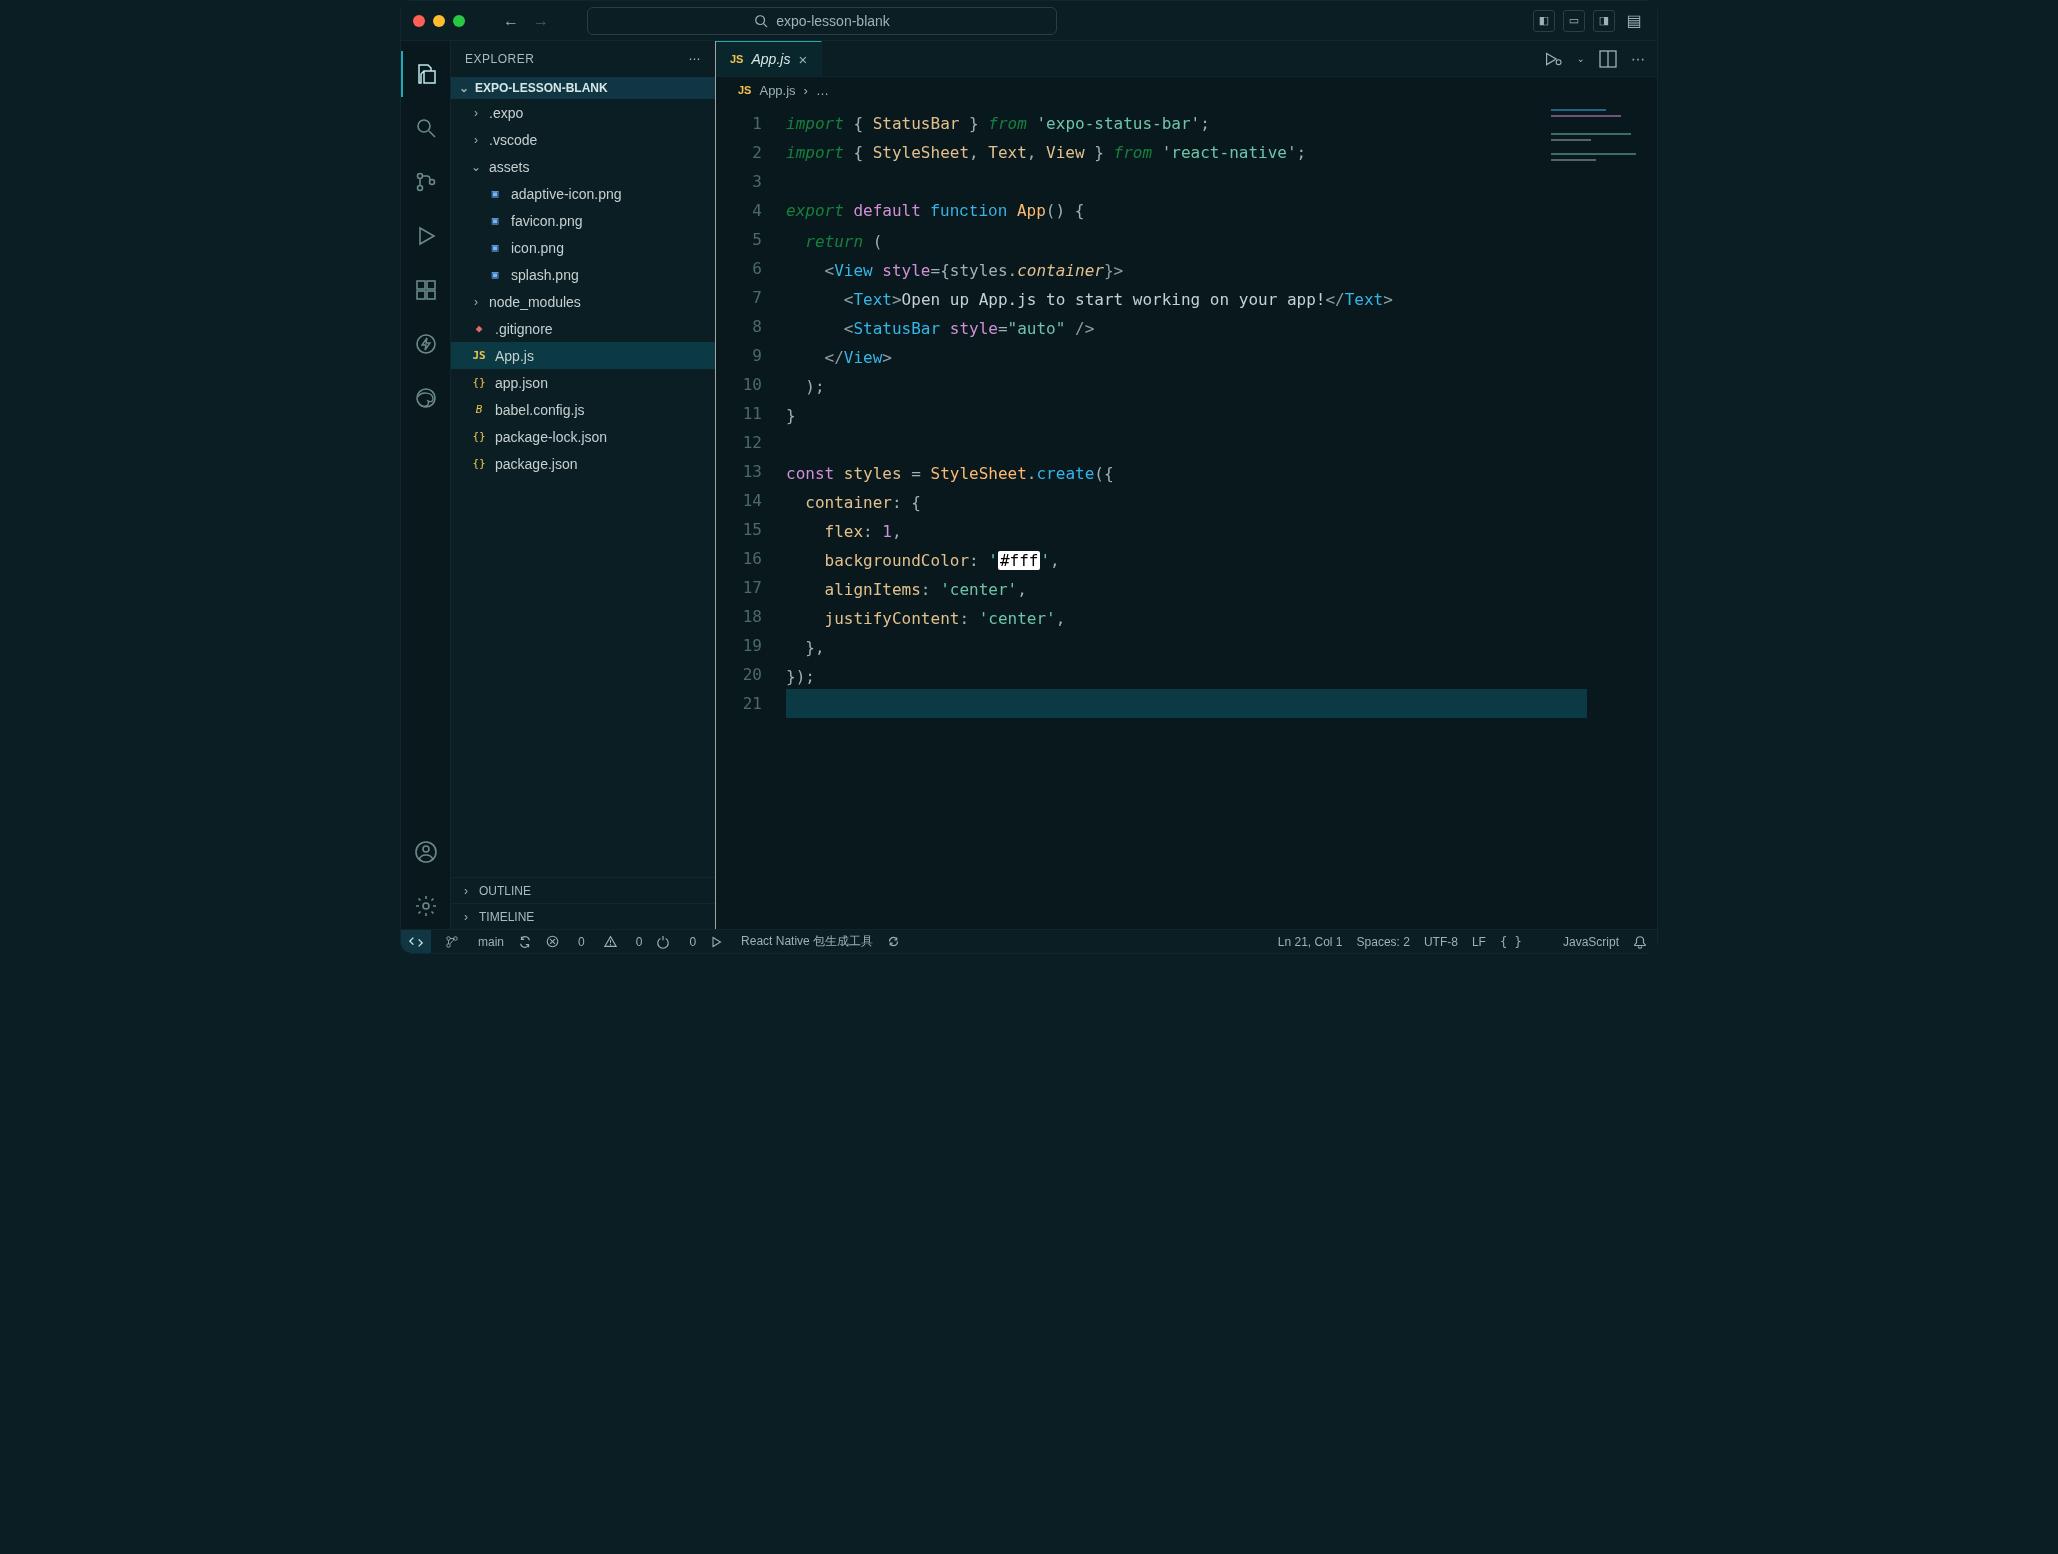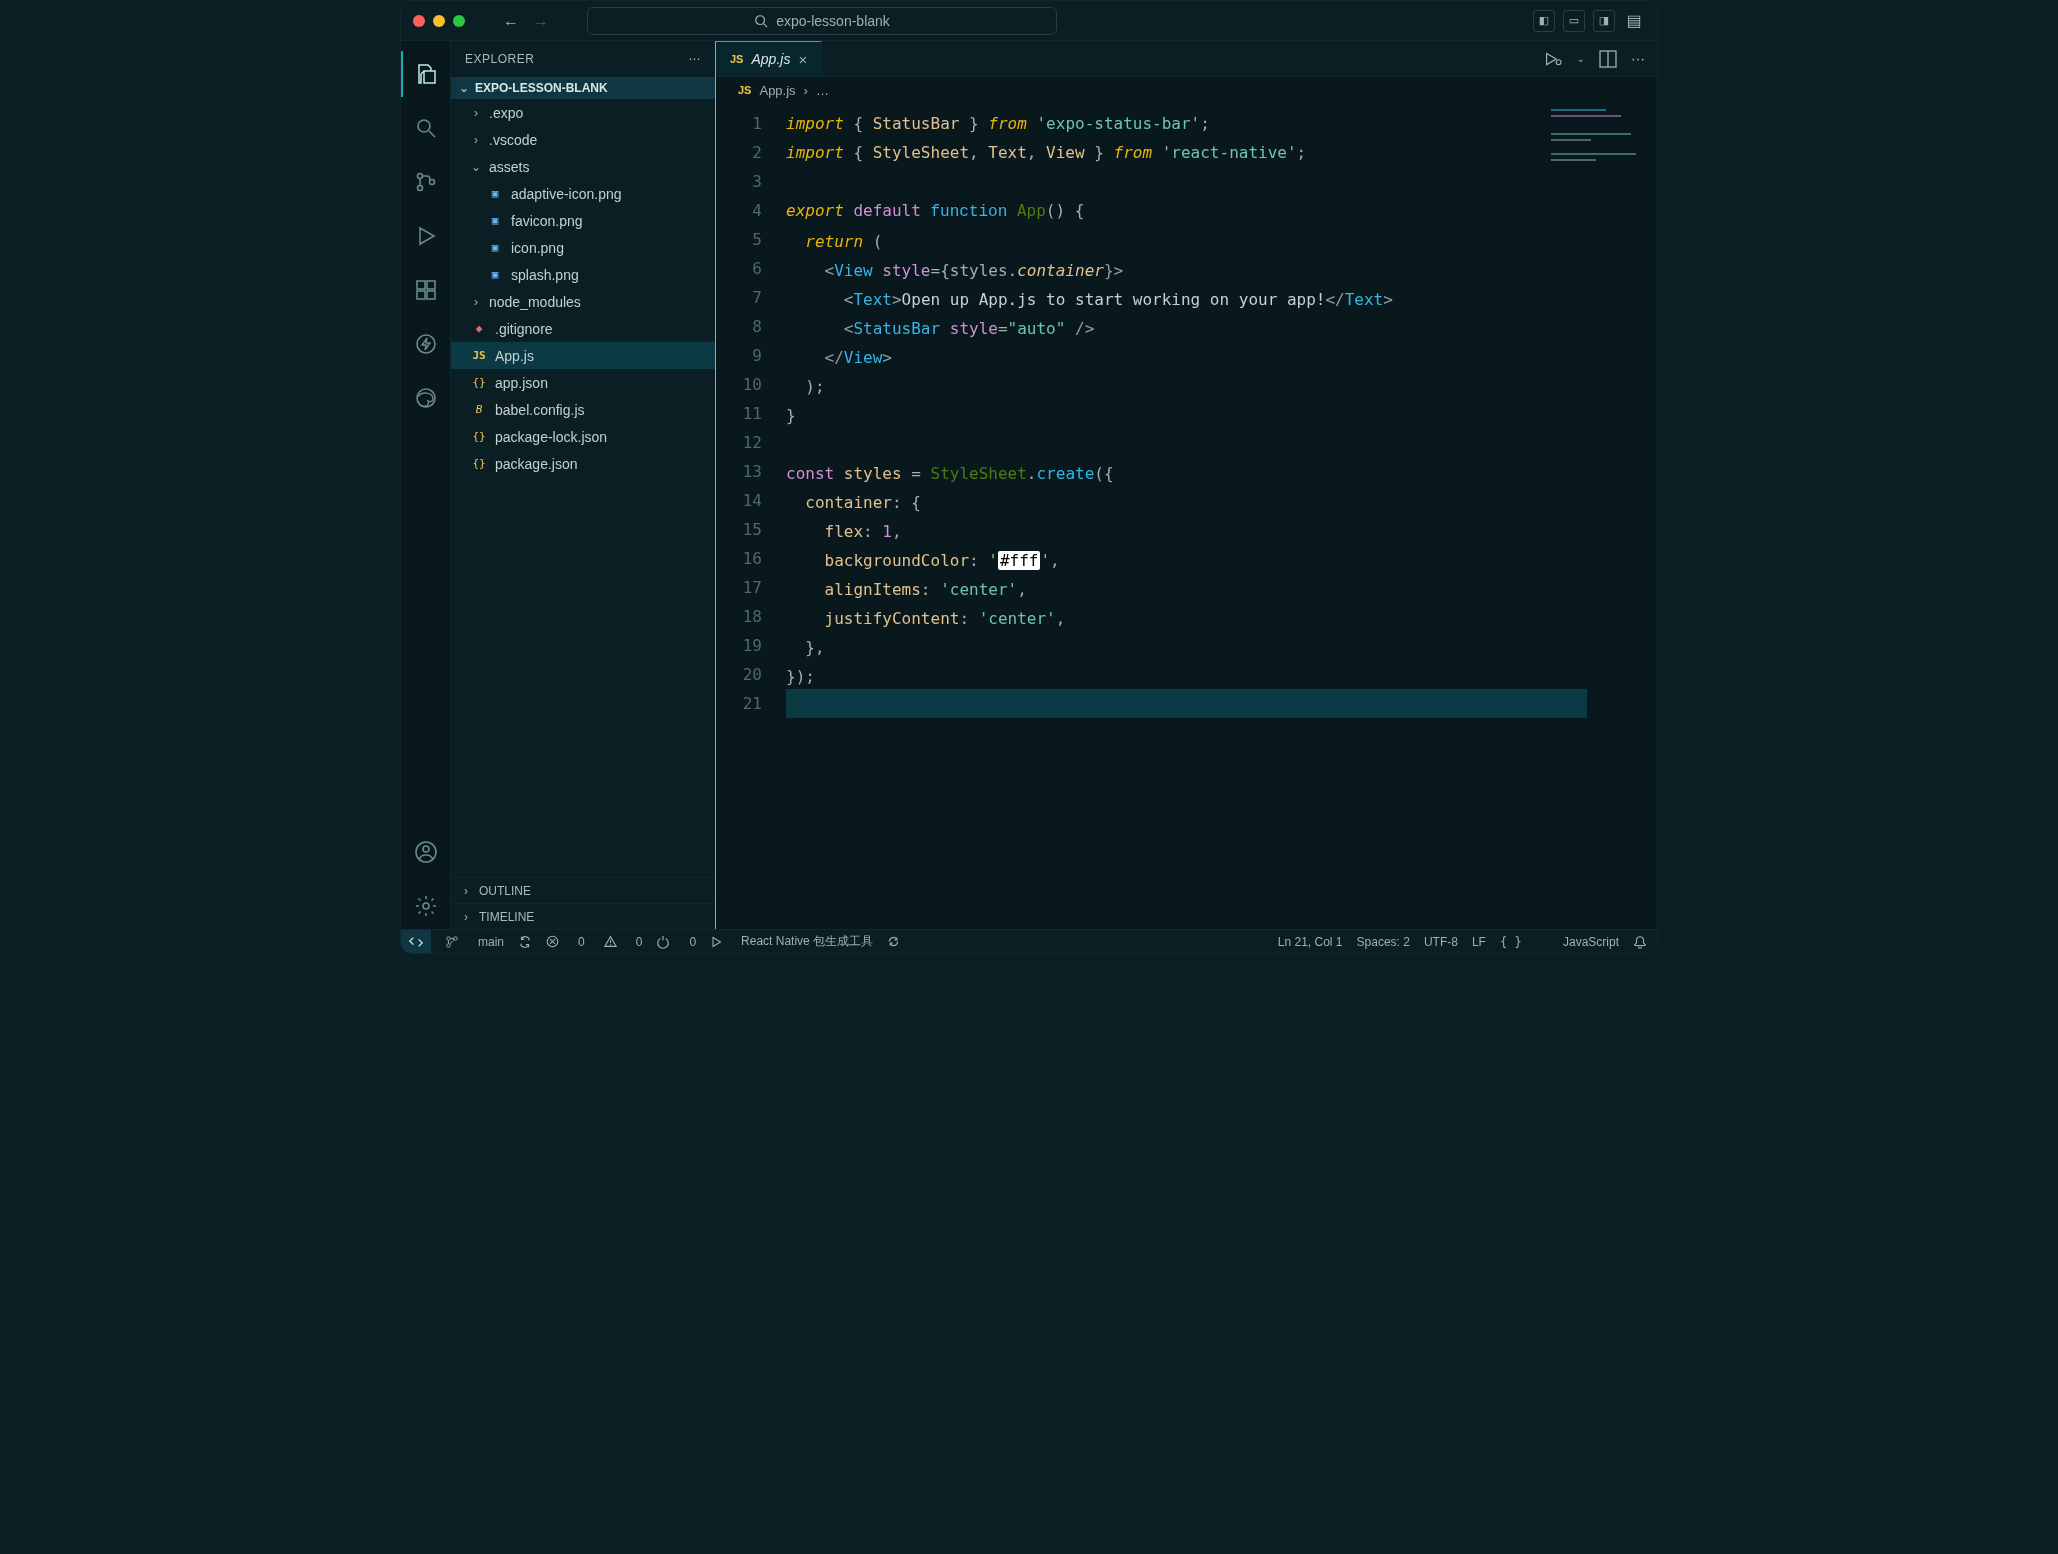--- a/index.html
+++ b/index.html
@@ -111,24 +111,24 @@
   .breadcrumb .bc-ico{color:#f0c44c;font-weight:700;font-size:11px;}
   .editor-body { flex:1; display:flex; min-height:0; position:relative; background:#09181d; }
   .gutter { width:70px; padding-top:6px; }
   .gutter .ln { height:29px; line-height:29px; text-align:right; padding-right:24px; color:#4c6a6a; font-family: Menlo, Consolas, monospace; font-size:16px; }
   .code { flex:1; padding-top:6px; font-family: Menlo, Consolas, monospace; font-size:16px; line-height:29px; position:relative; }
   .code-line { white-space: pre; }
   .hl-line { position:absolute; left:0; right:70px; height:29px; background:#0b3a45; z-index:0; }
   .code-line > span { position:relative; z-index:1; }
   
   .c-kw   { color:#d38fd6; }          
-  .c-kw-it{ color:#eab308; font-style:italic; }
+  .c-kw-it{ color:#15803d; font-style:italic; }
   .c-fn   { color:#35b6e6;font-family:Liberation Mono, monospace; }          
   .c-id   { color:#e2c08d; }
-  .c-idc  { color:#4d7c0f; }          
+  .c-idc  { color:#fdba74; }          
   .c-punc { color:#9db2b2; }
   .c-str  { color:#6dc5a8; }
   .c-tag  { color:#35b6e6; }          
   .c-angle{ color:#8a9ea0; }
   .c-attr { color:#d38fd6; }
   .c-prop { color:#e2c08d; font-style:italic;}
   .c-text { color:#c6d0d0; }
   .c-num  { color:#d38fd6; }
   .c-call { color:#35b6e6; }
   .swatch { background:#fff; color:#000; border-radius:2px; padding:0 2px; }

